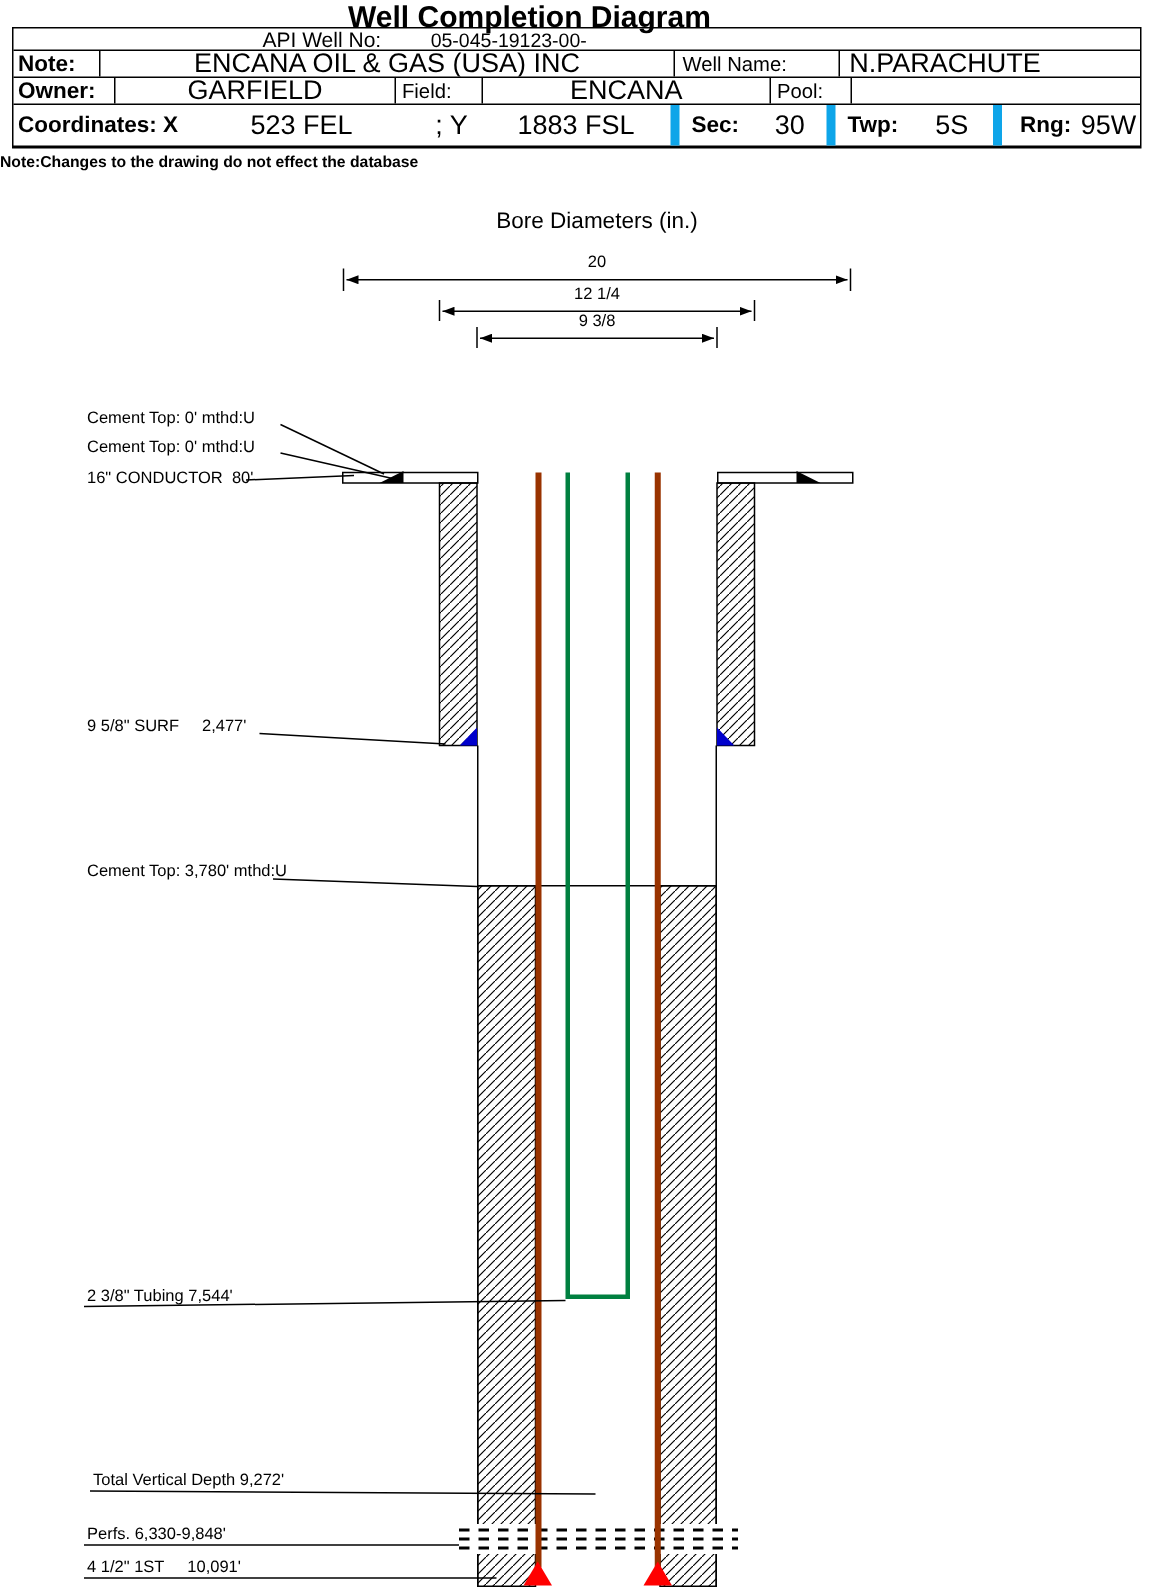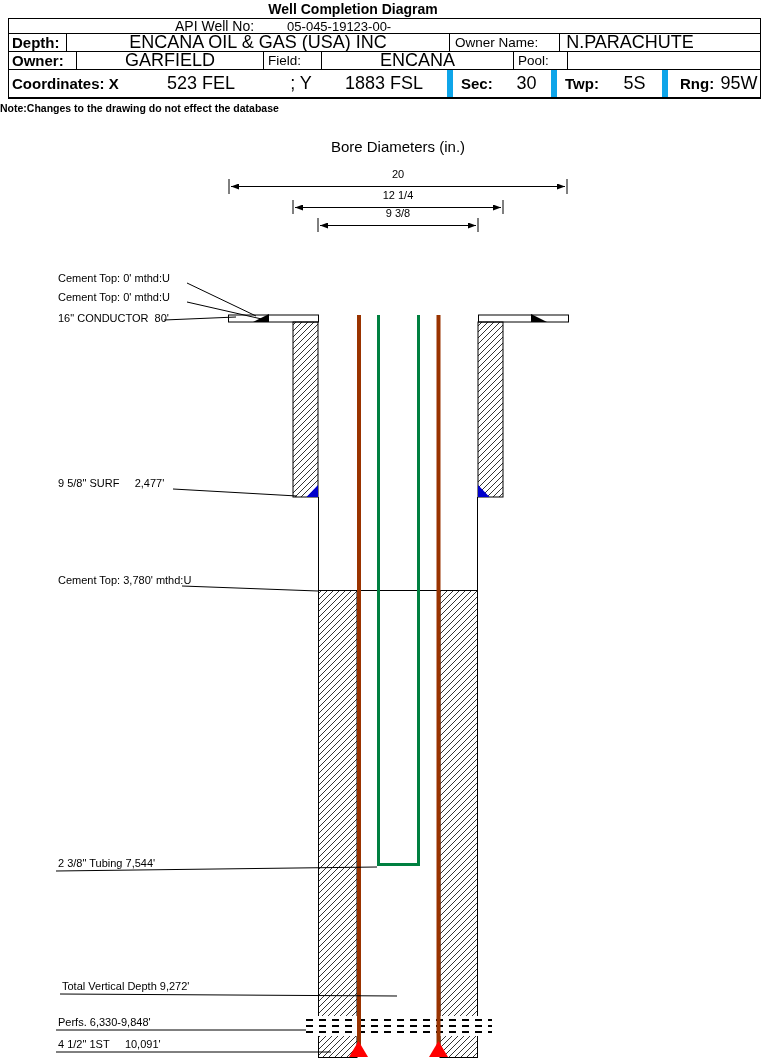--- a/index.html
+++ b/index.html
@@ -1,19 +1,19 @@
 <!DOCTYPE html>
 <html><head>
 <meta charset="utf-8">
 <style>
   html,body{margin:0;padding:0}
   body{width:769px;height:1060px;position:relative;background:#fff;color:#000;
        font-family:"Liberation Sans",sans-serif;overflow:hidden}
   .title{position:absolute;top:1px;left:0;width:706px;text-align:center;
-         font-size:14px;font-weight:bold}
+         font-size:20px;font-weight:bold}
   .hdr{position:absolute;left:8px;top:18px;width:753px;height:81px;
        border:1px solid #000;border-bottom-width:2px;box-sizing:border-box}
   .row{display:flex;align-items:center;border-bottom:1px solid #000;box-sizing:border-box}
   .row:last-child{border-bottom:0}
   .r1{height:15px}
   .r2,.r3{height:18px}
   .r4{height:27px}
   .cell{display:flex;align-items:center;height:100%;box-sizing:border-box;
         white-space:nowrap;overflow:hidden}
   .bdr{border-right:1px solid #000}
@@ -38,27 +38,27 @@
 <div class="title">Well Completion Diagram</div>
 
 <div class="hdr">
   <div class="row r1">
     <span class="lbl-md" style="margin-left:166px;font-size:14px">API Well No:</span>
     <span class="val" style="margin-left:33px;font-size:13px">05-045-19123-00-</span>
   </div>
 
   <div class="row r2">
     <div class="cell bdr" style="width:58px;padding-left:3px">
-      <span class="lbl-lg">Depth:</span>
+      <span class="lbl-lg">Note:</span>
     </div>
     <div class="cell bdr center" style="width:383px">
       <span class="val">ENCANA OIL &amp; GAS (USA) INC</span>
     </div>
     <div class="cell bdr" style="width:110px;padding-left:5px">
-      <span class="lbl-md">Owner Name:</span>
+      <span class="lbl-md">Well Name:</span>
     </div>
     <div class="cell center" style="flex:1;padding-right:60px">
       <span class="val">N.PARACHUTE</span>
     </div>
   </div>
 
   <div class="row r3">
     <div class="cell bdr" style="width:68px;padding-left:3px">
       <span class="lbl-lg">Owner:</span>
     </div>

